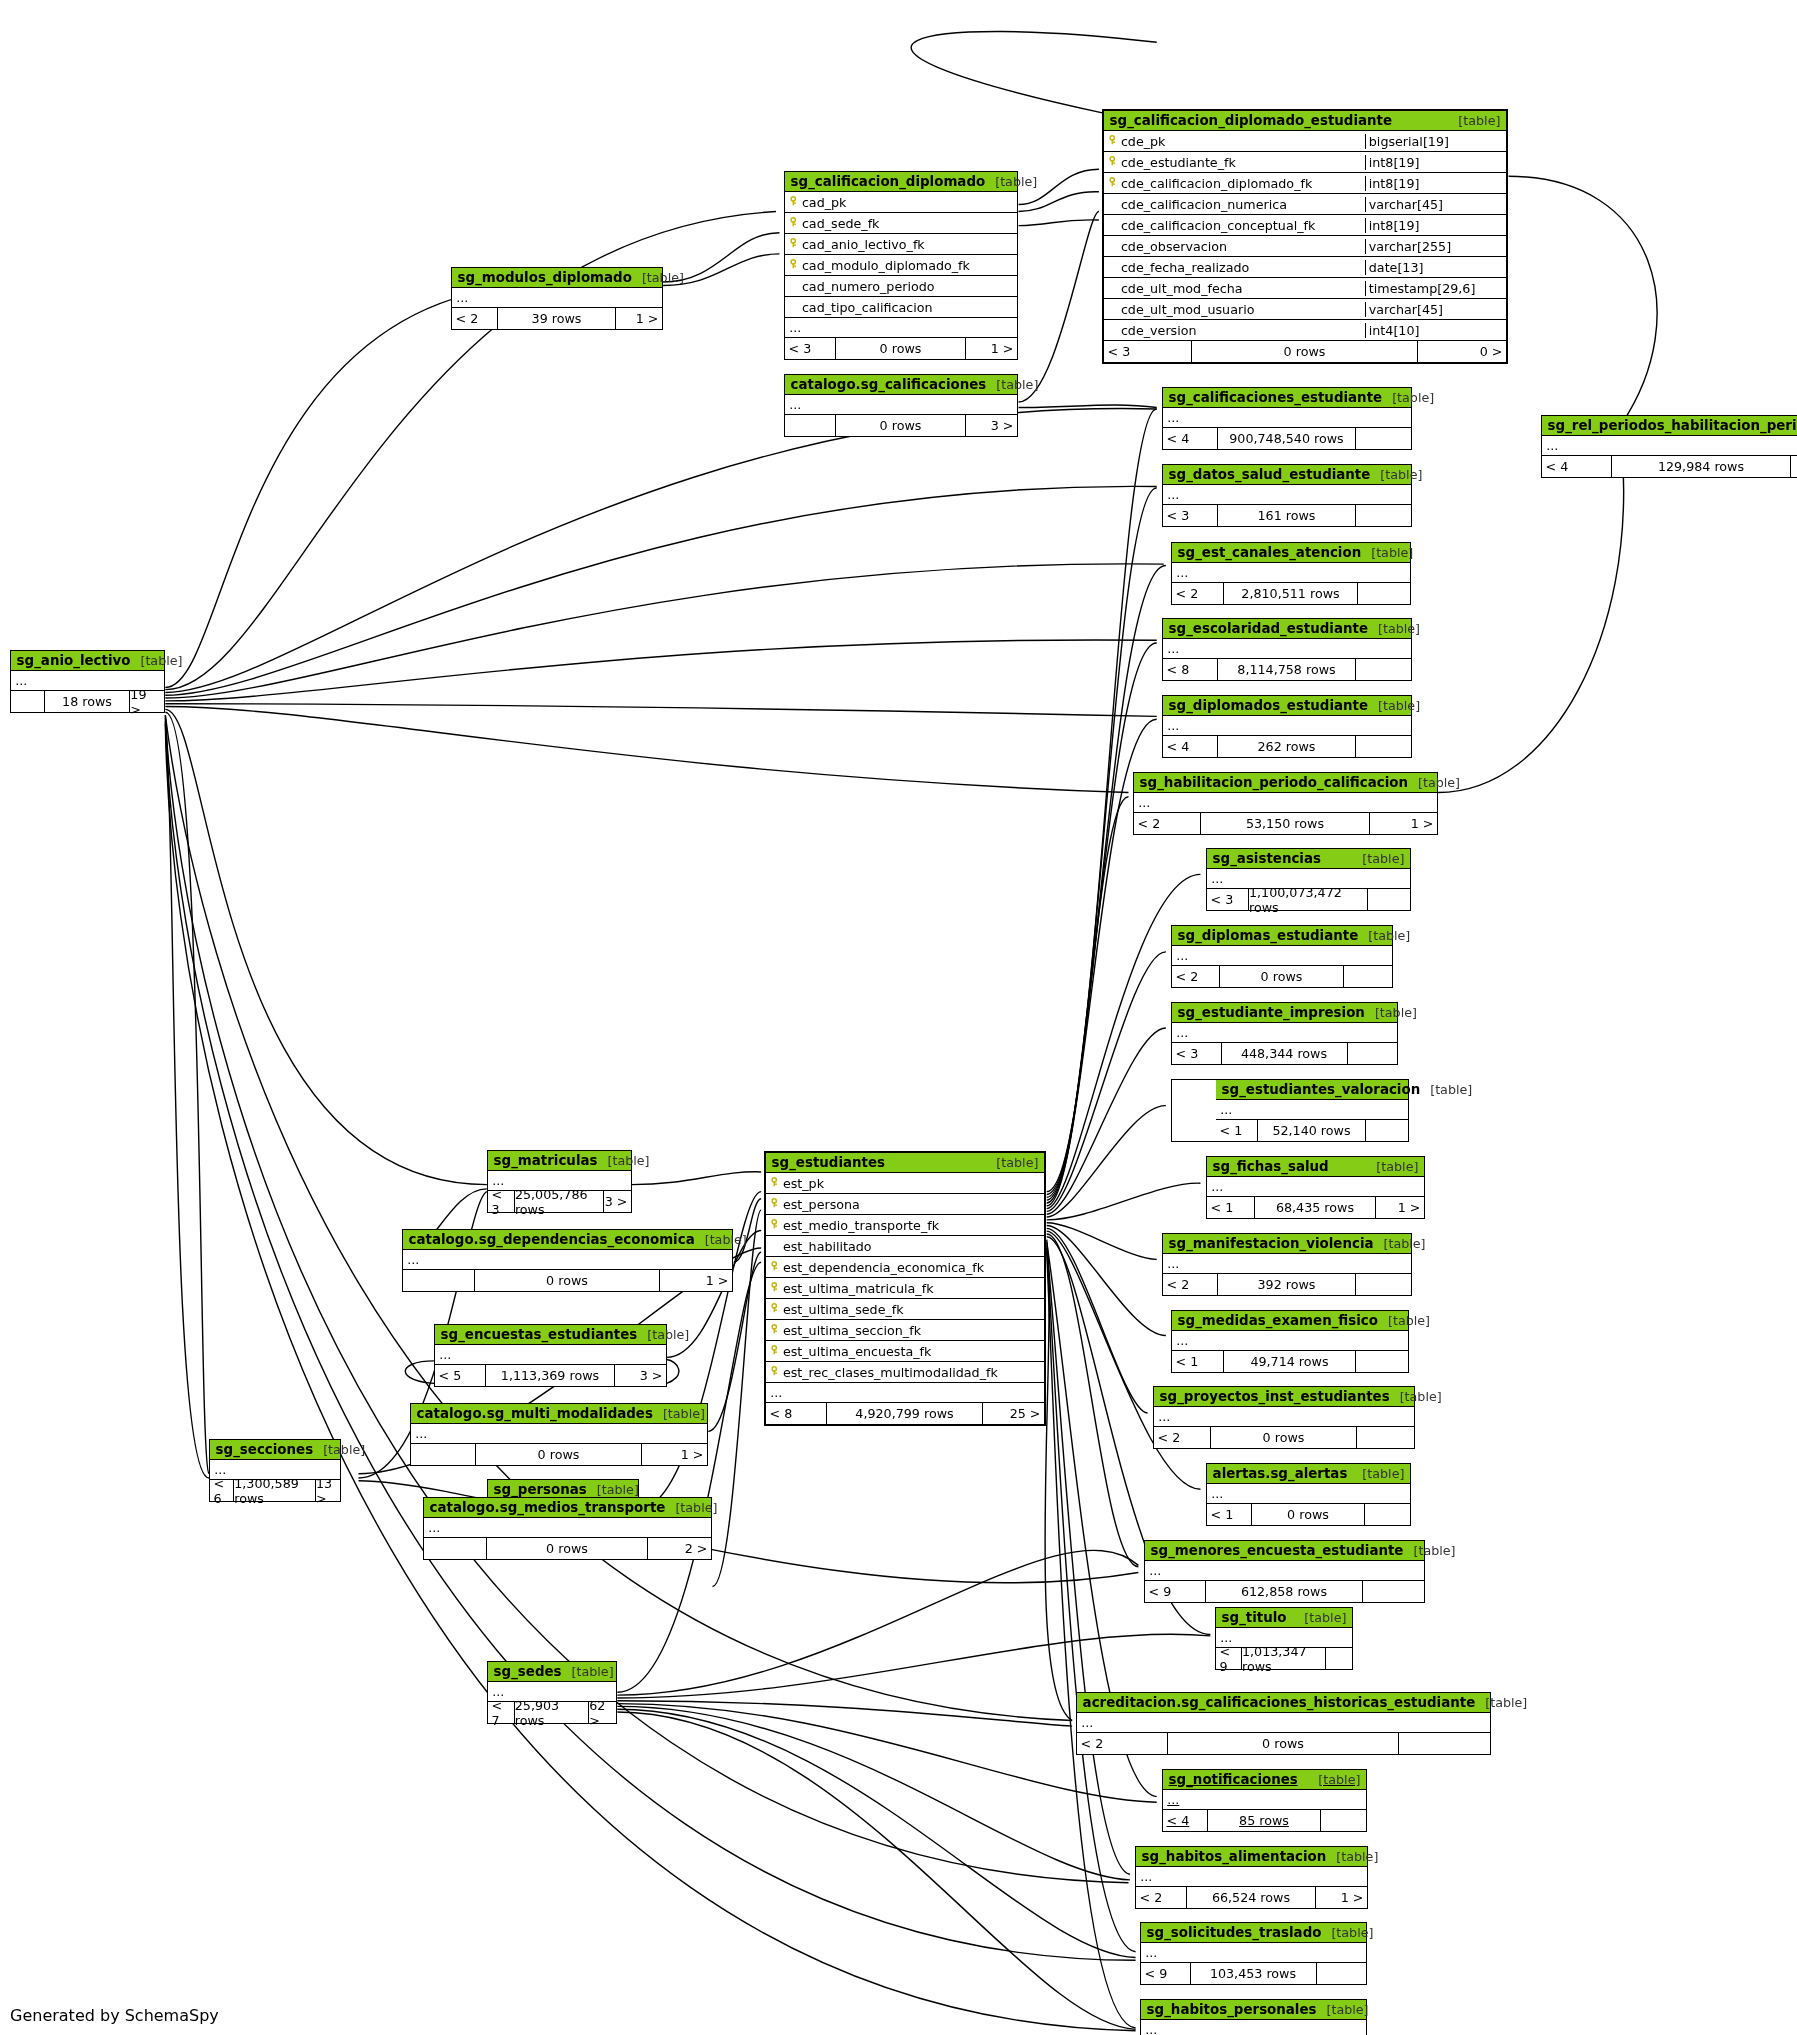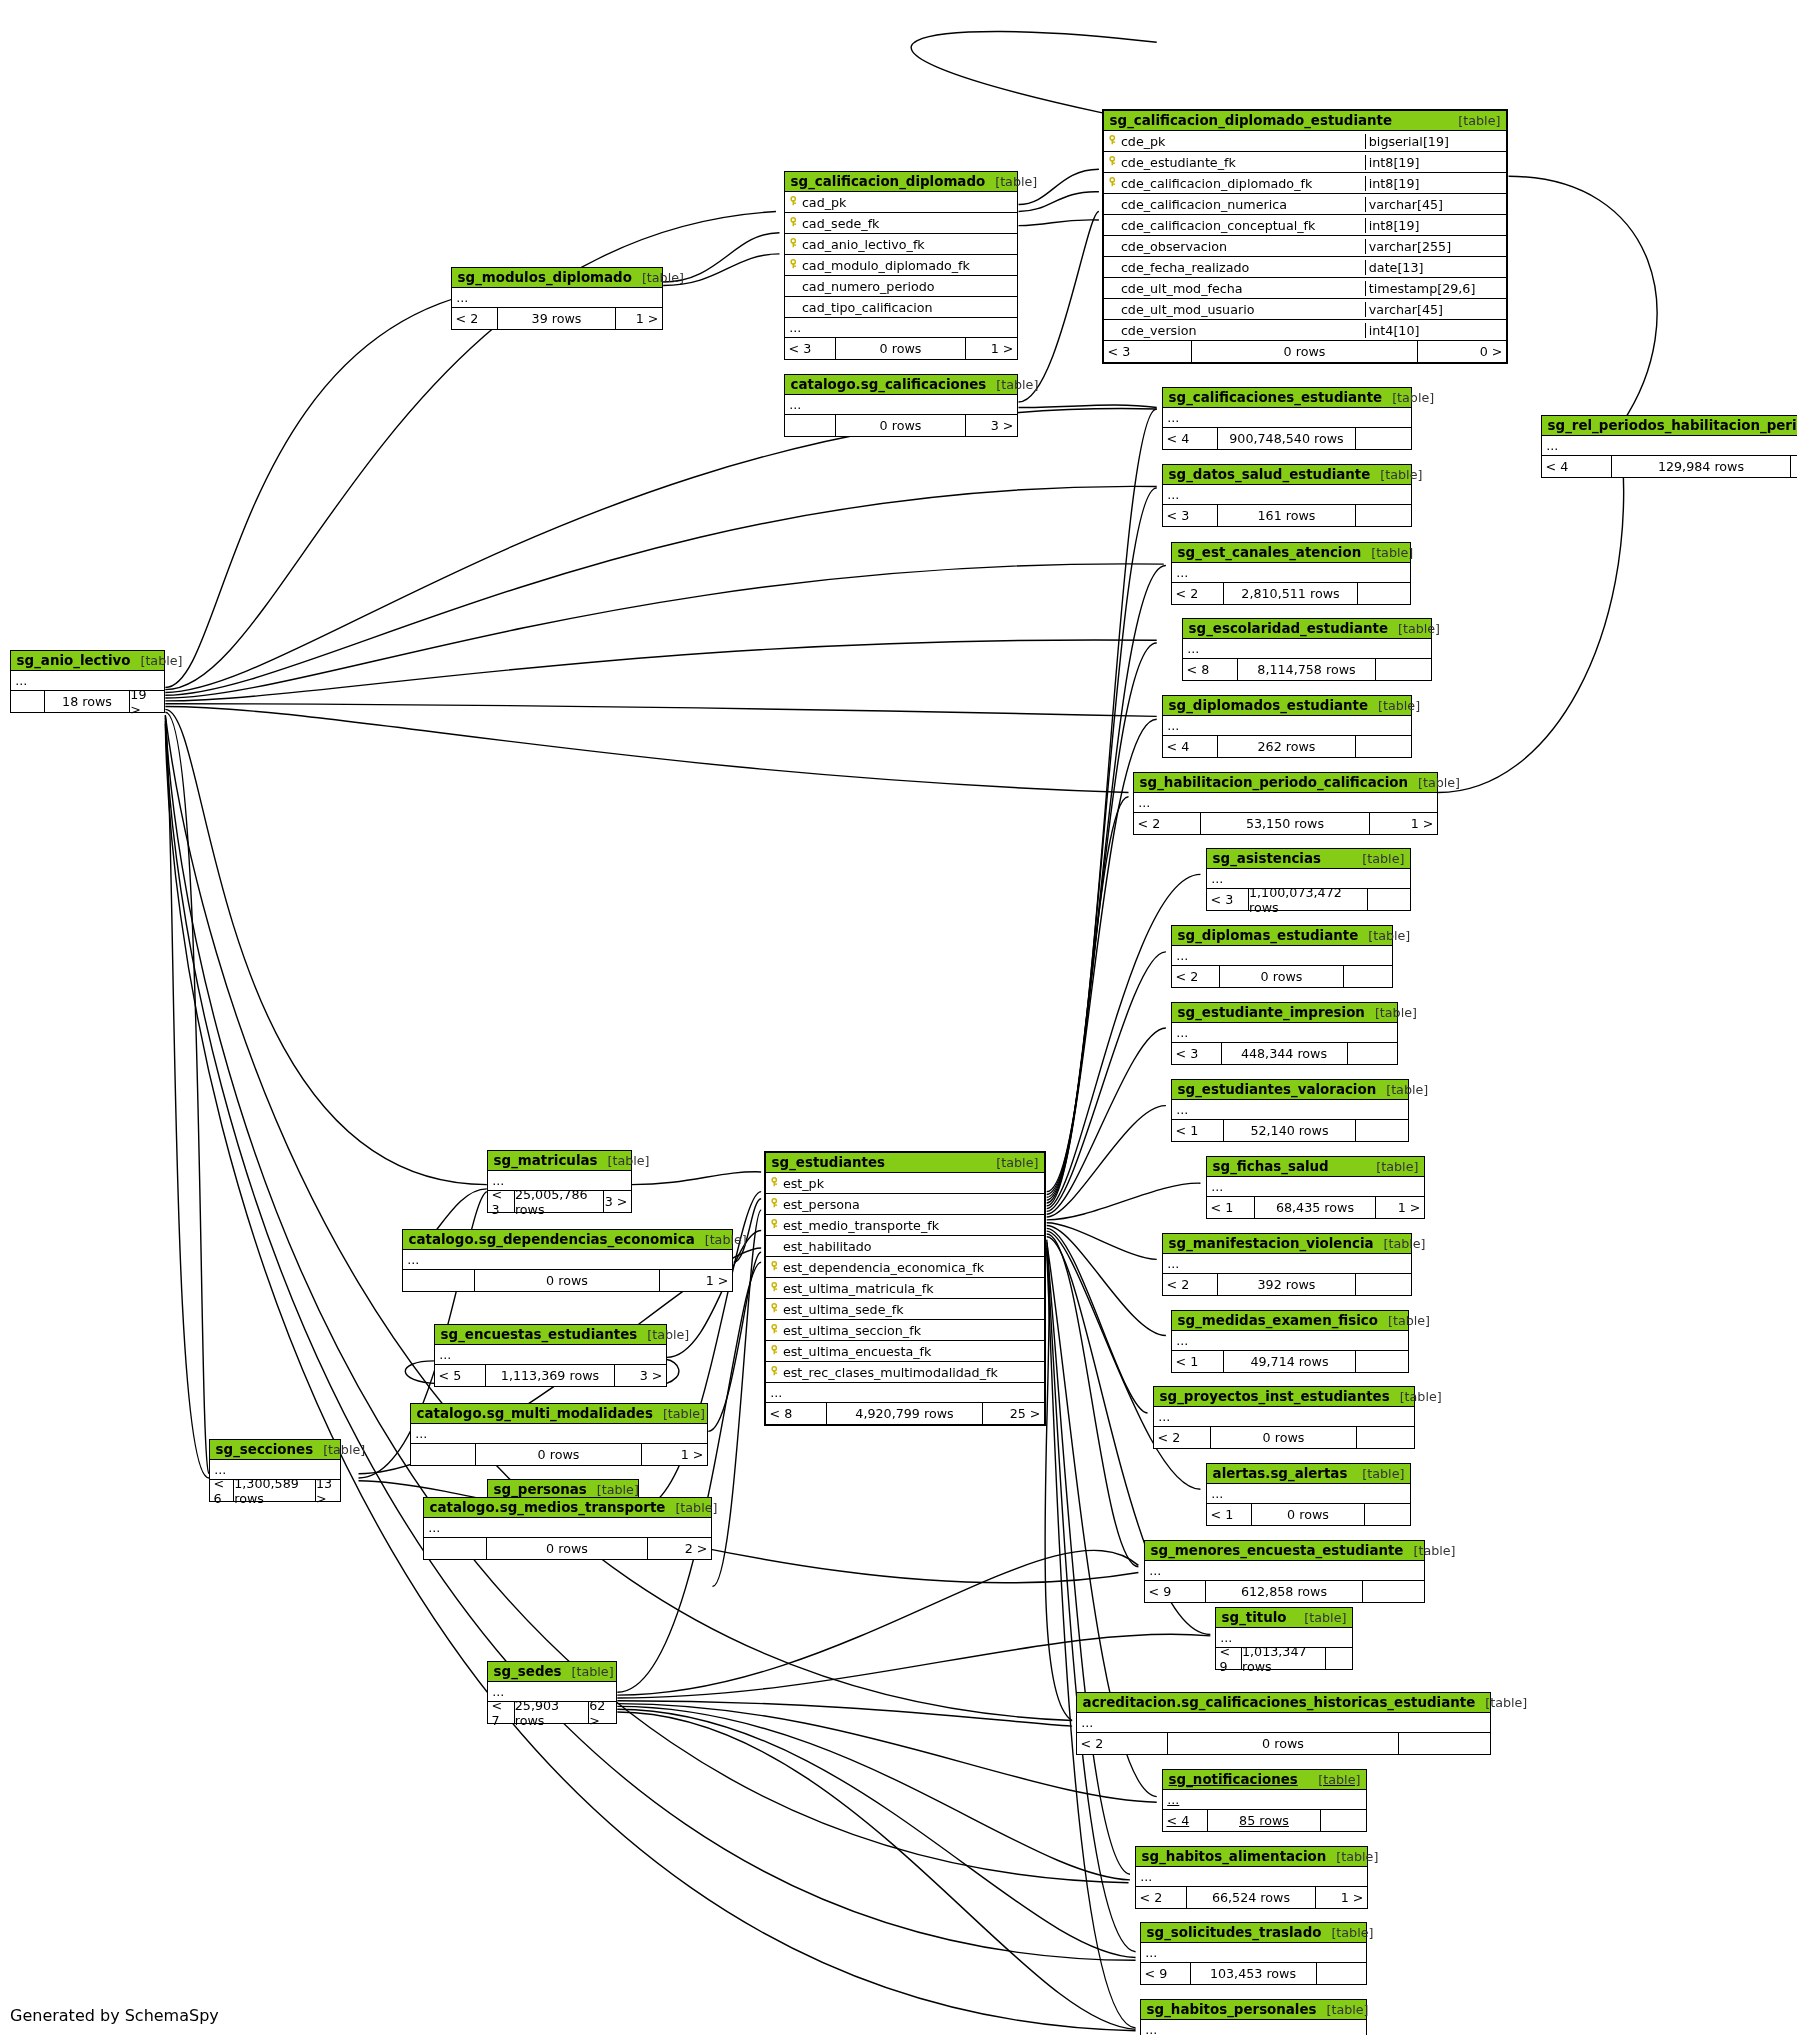--- a/index.html
+++ b/index.html
@@ -312,21 +312,21 @@
           <span class="tname">sg_est_canales_atencion</span>
           <span class="ttag">[table]</span>
         </div>
         <div class="ell">...</div>
         <div class="ftr">
           <div class="l" style="width: 22%;">&lt; 2</div>
           <div class="m">2,810,511 rows</div>
           <div class="r" style="width: 22%;"></div>
         </div>
       </div>
-      <div class="tbl" style="left: 1162px; top: 618px; width: 250px; margin-left: 20px;">
+      <div class="tbl" style="left: 1162px; top: 618px; width: 250px;">
         <div class="hdr">
           <span class="tname">sg_escolaridad_estudiante</span>
           <span class="ttag">[table]</span>
         </div>
         <div class="ell">...</div>
         <div class="ftr">
           <div class="l" style="width: 22%;">&lt; 8</div>
           <div class="m">8,114,758 rows</div>
           <div class="r" style="width: 22%;"></div>
         </div>
@@ -384,21 +384,21 @@
           <span class="tname">sg_estudiante_impresion</span>
           <span class="ttag">[table]</span>
         </div>
         <div class="ell">...</div>
         <div class="ftr">
           <div class="l" style="width: 22%;">&lt; 3</div>
           <div class="m">448,344 rows</div>
           <div class="r" style="width: 22%;"></div>
         </div>
       </div>
-      <div class="tbl" style="left: 1171px; top: 1079px; width: 238px;">
+      <div class="tbl" style="left: 1171px; top: 1079px; width: 238px; padding-left: 44px;">
         <div class="hdr">
           <span class="tname">sg_estudiantes_valoracion</span>
           <span class="ttag">[table]</span>
         </div>
         <div class="ell">...</div>
         <div class="ftr">
           <div class="l" style="width: 22%;">&lt; 1</div>
           <div class="m">52,140 rows</div>
           <div class="r" style="width: 22%;"></div>
         </div>

